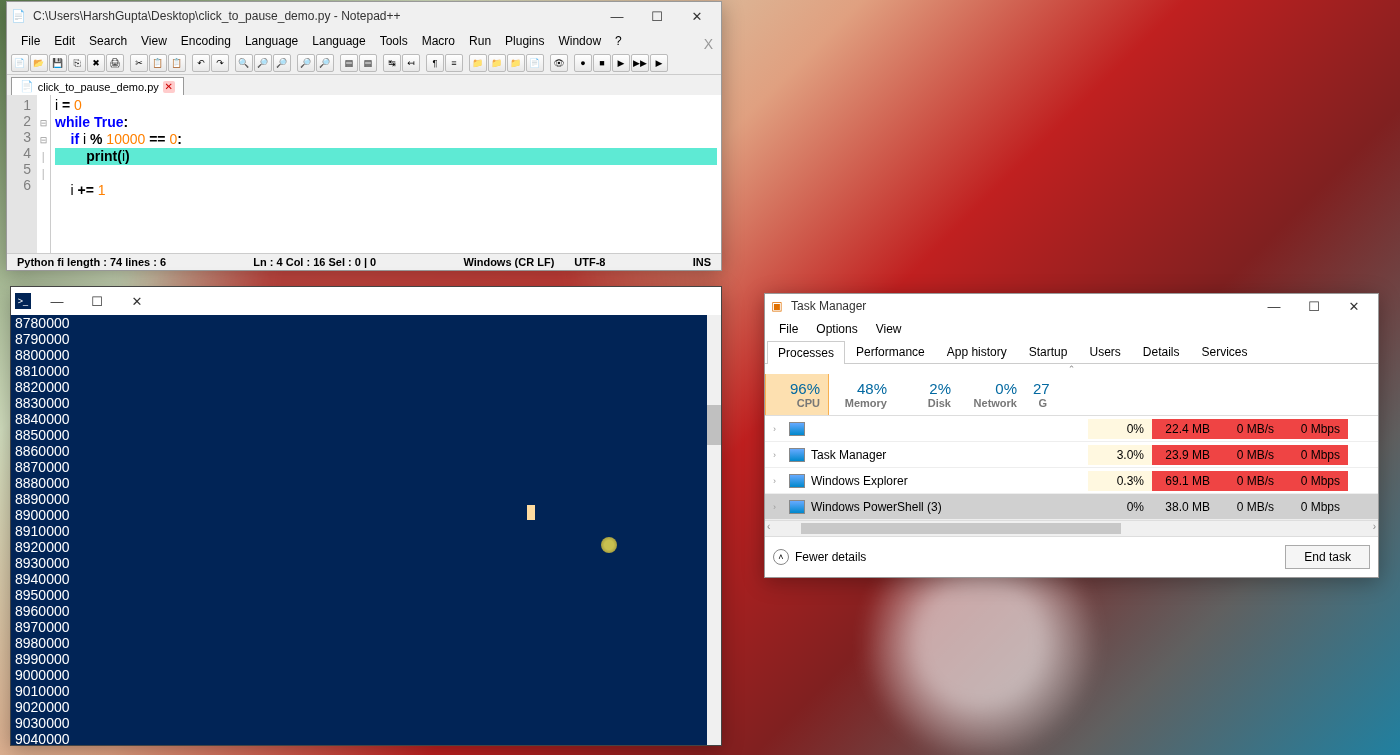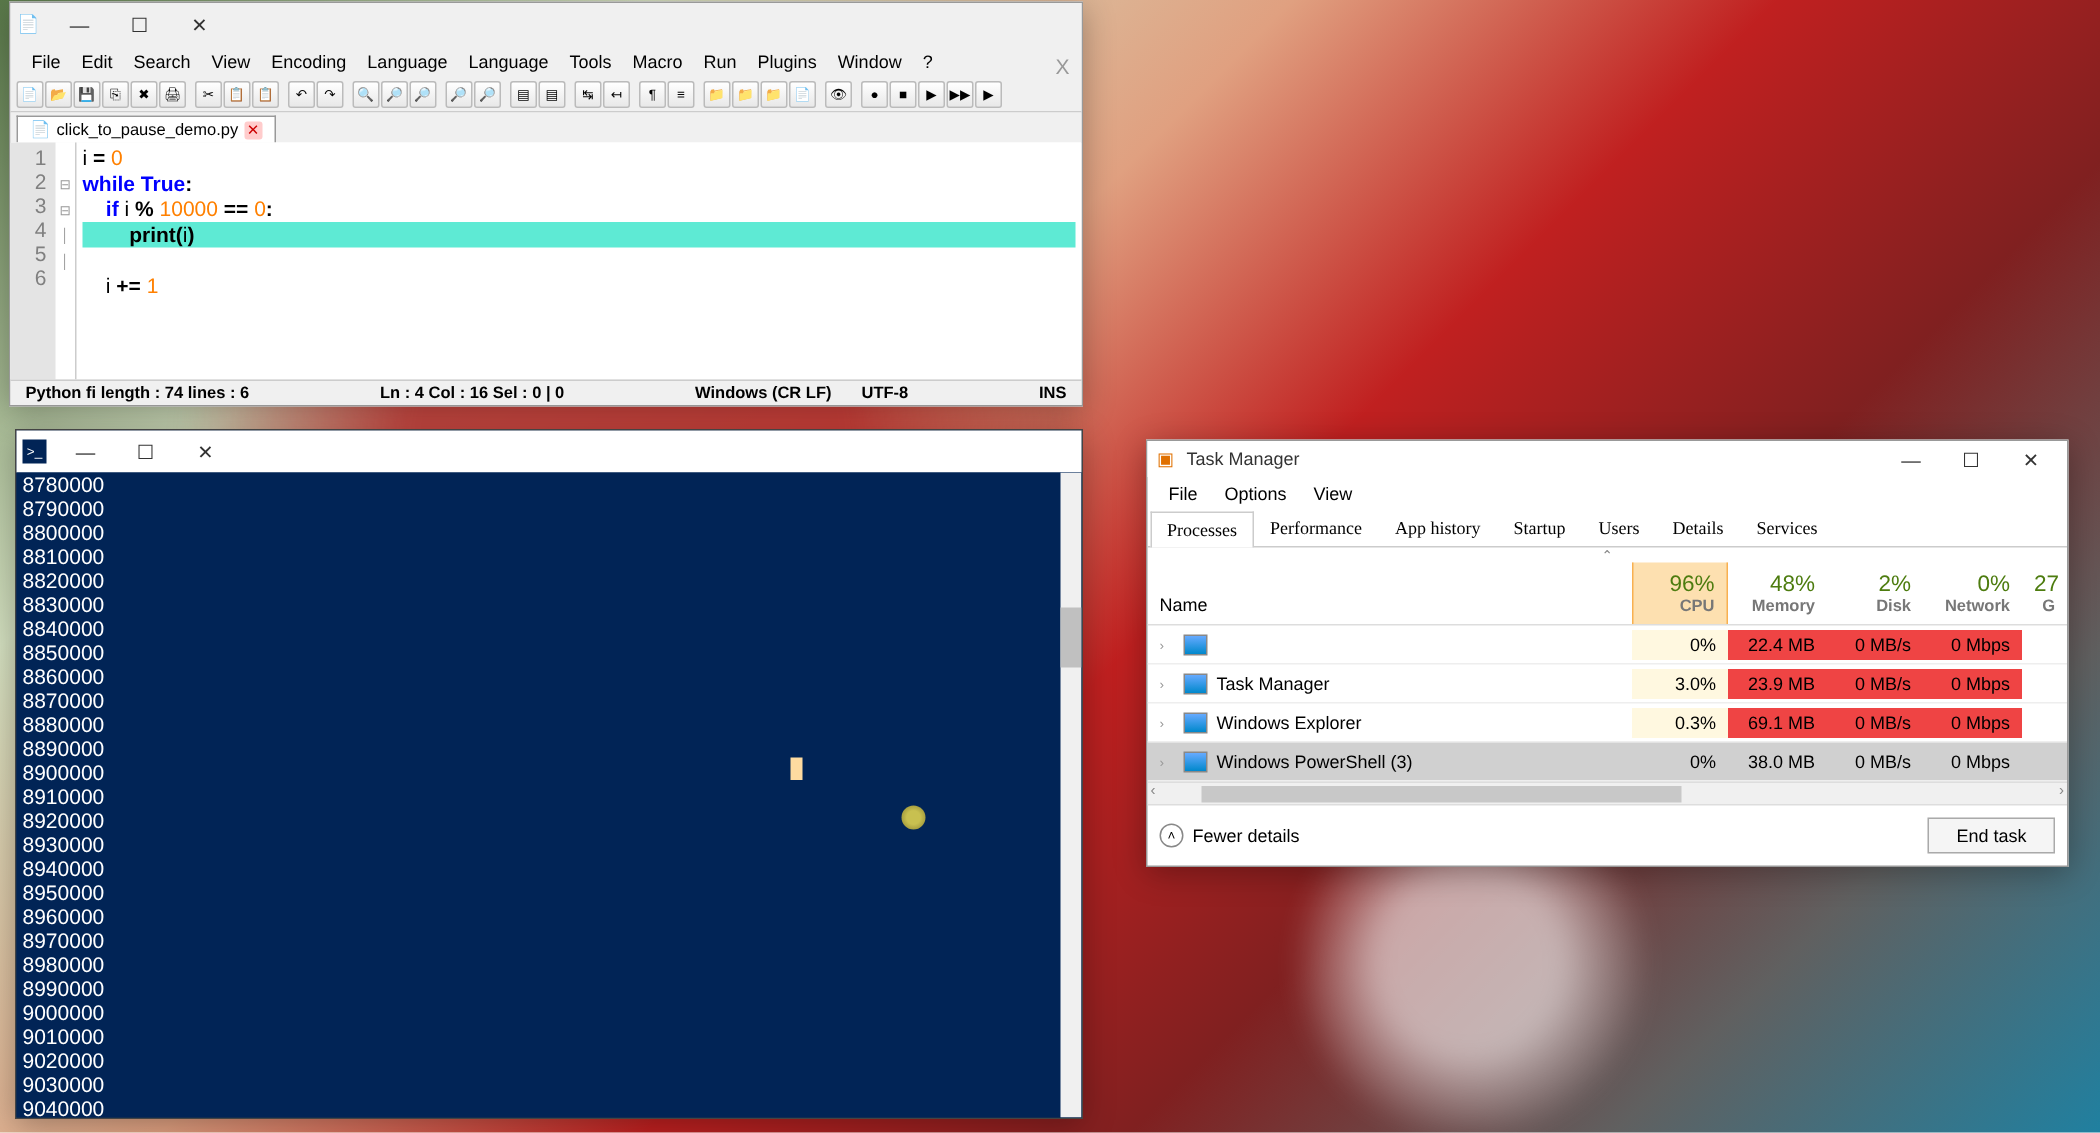--- a/index.html
+++ b/index.html
@@ -48,28 +48,28 @@
 .ps-thumb { position: absolute; right: 0; top: 90px; width: 14px; height: 40px; background: #c0c0c0; }
 .ps-cursor { position: absolute; width: 8px; height: 15px; background: #fedba0; }
 .ps-yellow-dot { position: absolute; width: 16px; height: 16px; border-radius: 50%; background: radial-gradient(circle, #c8c050 40%, #888030 100%); }
 
 
 #tm { left: 764px; top: 293px; width: 615px; height: 285px; }
 #tm .titlebar { height: 24px; }
 .tm-menubar { display: flex; gap: 2px; padding: 2px 6px; font-size: 12px; }
 .tm-menubar span { padding: 2px 8px; }
 .tm-tabs { display: flex; border-bottom: 1px solid #ccc; padding: 0 2px; font-size: 12px; }
-.tm-tab { padding: 4px 10px; border: 1px solid transparent; border-bottom: none; font-family: Liberation Serif, serif; }
+.tm-tab { padding: 4px 10px; border: 1px solid transparent; border-bottom: none; }
 .tm-tab.active { border-color: #ccc; background: #fff; position: relative; top: 1px; }
 .tm-table { flex: 1; overflow: hidden; font-size: 12px; }
 .tm-head { display: flex; border-bottom: 1px solid #ddd; }
 .tm-head .col { padding: 6px 8px; text-align: right; }
 .tm-head .col.name { flex: 1; text-align: left; display: flex; align-items: flex-end; }
 .tm-head .col.cpu { background: #fde0b0; border-left: 1px solid #f8b050; border-right: 1px solid #f8b050; }
-.col-top { font-size: 15px; color: #4d7c0f; display: block; }
+.col-top { font-size: 15px; color: #0369a1; display: block; }
 .col-bot { font-size: 11px; color: #777; display: block; font-weight: bold; }
 .tm-row { display: flex; align-items: center; border-bottom: 1px solid #eee; height: 26px; }
 .tm-row .cell { padding: 3px 8px; text-align: right; }
 .tm-row .cell.name { flex: 1; text-align: left; display: flex; align-items: center; gap: 6px; }
 .tm-row .cell.cpu { background: #fff8e0; }
 .tm-row .cell.mem, .tm-row .cell.disk, .tm-row .cell.net { background: #ef4444; }
 .tm-row.selected { background: #d0d0d0; }
 .tm-row.selected .cell { background: #d0d0d0; }
 .chevron { color: #999; font-size: 9px; width: 10px; }
 .appicon { width: 16px; height: 14px; background: linear-gradient(#6af,#08c); border: 1px solid #888; display: inline-block; }
@@ -82,20 +82,21 @@
 .endtask { margin-left: auto; padding: 4px 18px; border: 1px solid #aaa; background: #f5f5f5; font-size: 12px; }
 .sort-arrow { text-align: center; color: #888; font-size: 9px; width: 100%; }
 </style>
 </head>
 <body>
 <div class="bg-blur"></div>
 
 <div id="npp" class="window">
   <div class="titlebar">
     <span class="titlebar-icon">📄</span>
+    <span class="titlebar-title">C:\Users\HarshGupta\Desktop\click_to_pause_demo.py - Notepad++</span>
     <div class="winbtns">
       <div class="winbtn">—</div>
       <div class="winbtn">☐</div>
       <div class="winbtn">✕</div>
     </div>
   </div>
   <div class="menubar" id="npp-menu">
       <span>File</span>
       <span>Edit</span>
       <span>Search</span>
@@ -262,23 +263,20 @@
       <div class="tm-tab ">Performance</div>
       <div class="tm-tab ">App history</div>
       <div class="tm-tab ">Startup</div>
       <div class="tm-tab ">Users</div>
       <div class="tm-tab ">Details</div>
       <div class="tm-tab ">Services</div>
     </div>
   <div class="tm-table">
     <div class="sort-arrow">⌃</div>
     <div class="tm-head">
-      <div class="col name" style="width:310px">
-          <span>Name</span>
-        </div>
       <div class="col cpu" style="width:64px">
           <span class="col-top">96%</span>
           <span class="col-bot">CPU</span>
         </div>
       <div class="col" style="width:66px">
           <span class="col-top">48%</span>
           <span class="col-bot">Memory</span>
         </div>
       <div class="col" style="width:64px">
           <span class="col-top">2%</span>

